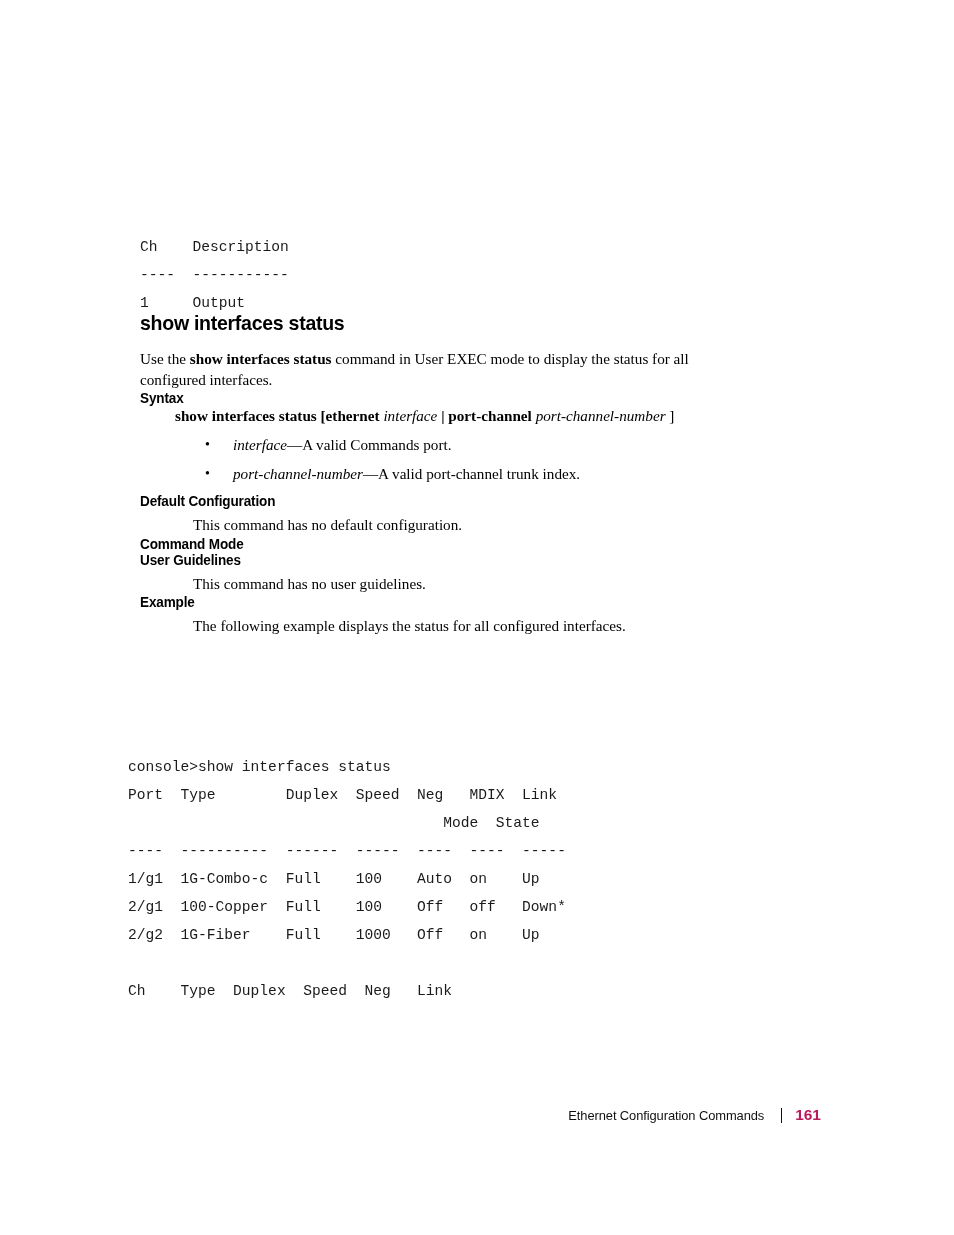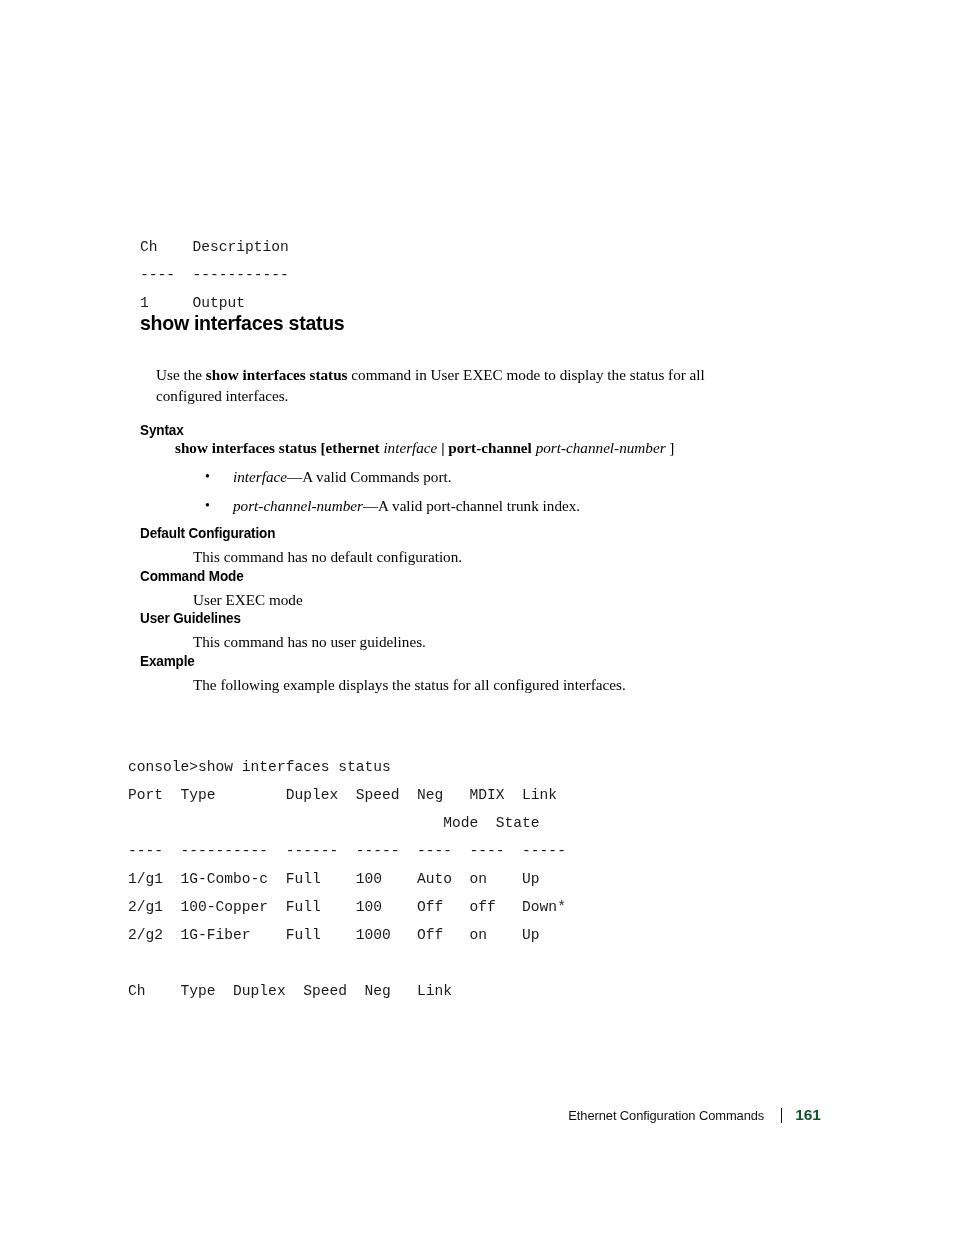--- a/index.html
+++ b/index.html
@@ -56,21 +56,21 @@
 
   
   .content {
     position: absolute;
     left: 140px;
     top: 349px;
     width: 680px;
   }
 
   p.intro {
-    margin: 16px;
+    margin: 0;
     font-size: 15.2px;
     line-height: 20.5px;
     width: 570px;
   }
 
   h3.section {
     margin: 0;
     font-family: "Liberation Sans Narrow", "Liberation Sans", "DejaVu Sans", sans-serif;
     font-weight: bold;
     font-size: 14.4px;
@@ -155,21 +155,21 @@
   .footer-sep {
     display: inline-block;
     width: 1px;
     height: 15px;
     background: #111111;
     margin: 0 13px 0 17px;
   }
   .footer-page {
     font-size: 15.5px;
     font-weight: bold;
-    color: #14532d;
+    color: #be185d;
   }
 </style>
 </head>
 <body>
 
 <div class="page">
 
   <pre class="mono" id="top-console">Ch    Description
 ----  -----------
 1     Output</pre>
@@ -190,21 +190,20 @@
       </li>
       <li>
         <span class="bullet-dot">•</span><i>port-channel-number</i><span>—A valid port-channel trunk index.</span>
       </li>
     </ul>
 
     <h3 class="section sec-gap-command">Default Configuration</h3>
     <div class="indent">This command has no default configuration.</div>
 
     <h3 class="section sec-gap-user">Command Mode</h3>
-    <div class="indent">User EXEC mode</div>
 
     <h3 class="section sec-gap-user">User Guidelines</h3>
     <div class="indent">This command has no user guidelines.</div>
 
     <h3 class="section sec-gap-example">Example</h3>
     <div class="indent">The following example displays the status for all configured interfaces.</div>
 
   </div>
 
   <pre class="mono" id="example-console">console&gt;show interfaces status

